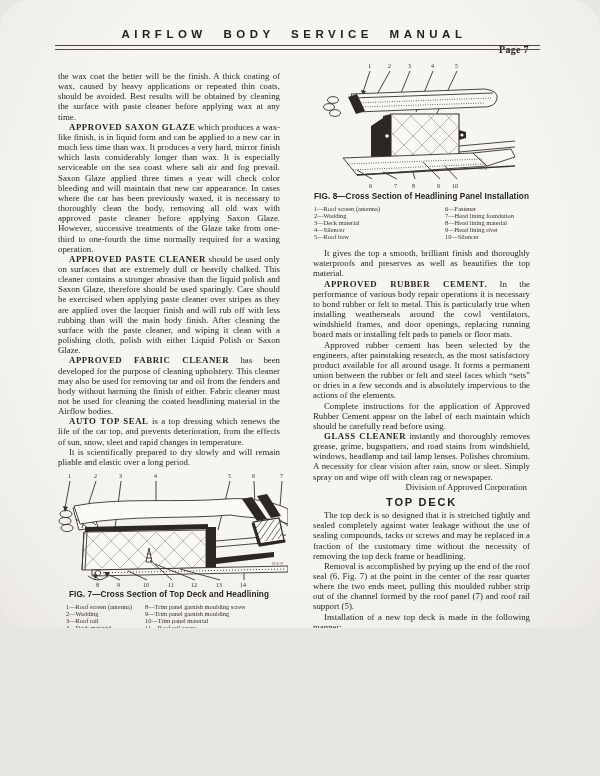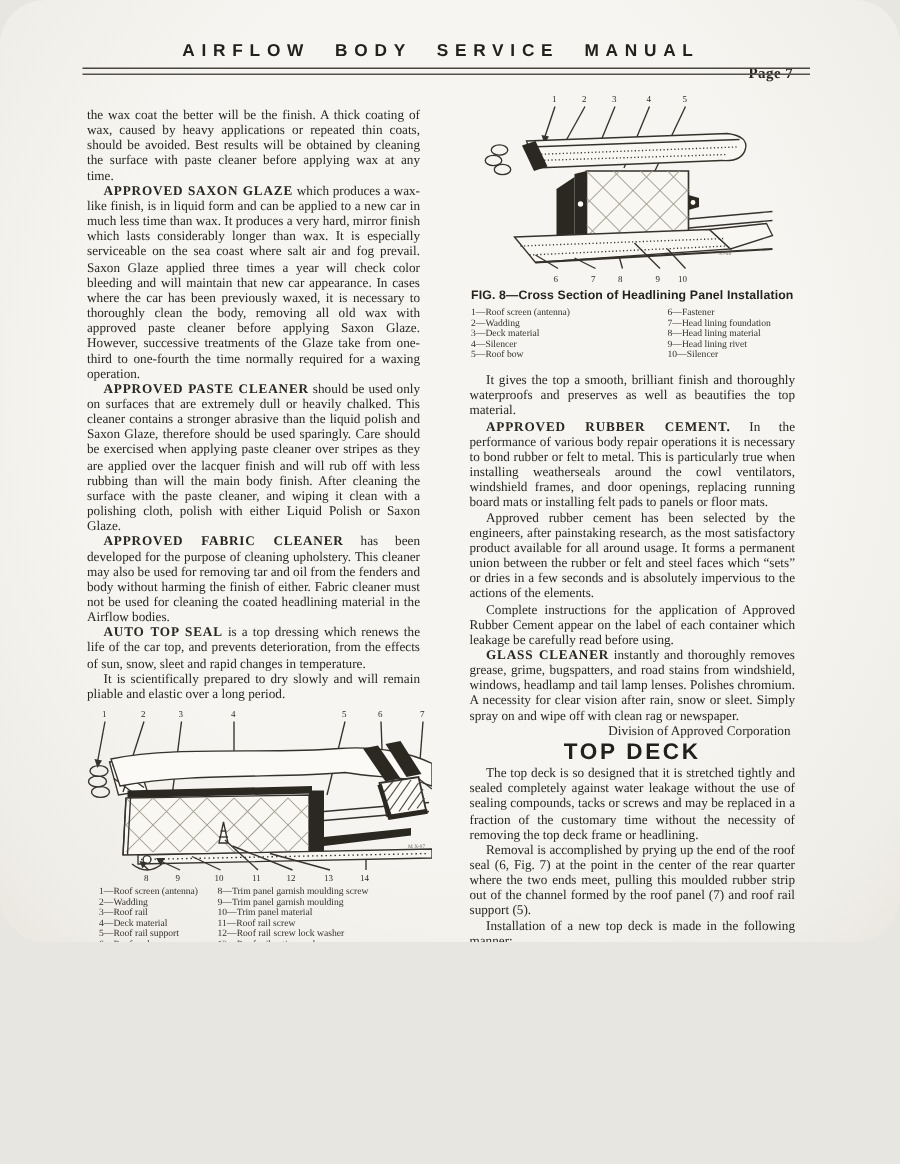--- a/index.html
+++ b/index.html
@@ -41,21 +41,21 @@
   .legend { position:relative; font-size:6.4px; line-height:7px; text-align:left;
     margin-top:3px; color:#34302a; text-indent:0; min-height:36px; }
   .legend .legend-right { position:absolute; top:0; }
   .legend7 .legend-left  { margin-left:8px; }
   .legend7 .legend-right { left:87px; }
   .legend8 .legend-left  { margin-left:1px; }
   .legend8 .legend-right { left:132px; }
   .division { margin:0; text-align:right; padding-right:3px; text-indent:0; }
   .section-heading {
     text-align:center; font-family:"Liberation Sans", sans-serif; font-weight:bold;
-    font-size:15px; letter-spacing:1.8px; margin:5px 0 3px 0; color:#23211c; text-indent:0;
+    font-size:11px; letter-spacing:1.8px; margin:5px 0 3px 0; color:#23211c; text-indent:0;
   }
   .rc-paras { margin-top:7px; }
   svg text.callout { font-family:"Liberation Serif", serif; font-size:6px; fill:#2e2b25; }
   svg text.plate   { font-family:"Liberation Serif", serif; font-size:3.6px; fill:#6f6a60; }
 </style>
 </head>
 <body>
 
 <div class="page">
 
@@ -173,20 +173,21 @@
           <text class="callout" x="38" y="117">8</text>
           <text class="callout" x="59" y="117">9</text>
           <text class="callout" x="85" y="117">10</text>
           <text class="callout" x="110" y="117">11</text>
           <text class="callout" x="133" y="117">12</text>
           <text class="callout" x="158" y="117">13</text>
           <text class="callout" x="182" y="117">14</text>
           <text class="plate" x="214" y="95">M X-97</text>
         </g>
       </svg>
+      <div class="fig-caption">FIG. 7—Cross Section of Top Deck and Headlining</div>
       <div class="legend legend7">
         <div class="legend-left">
             <div class="legend-item">1—Roof screen (antenna)</div>
             <div class="legend-item">2—Wadding</div>
             <div class="legend-item">3—Roof rail</div>
             <div class="legend-item">4—Deck material</div>
             <div class="legend-item">5—Roof rail support</div>
             <div class="legend-item">6—Roof seal</div>
             <div class="legend-item">7—Roof panel</div>
           </div>
@@ -294,21 +295,21 @@
             <div class="legend-item">9—Head lining rivet</div>
             <div class="legend-item">10—Silencer</div>
           </div>
       </div>
     </div>
 
     <div class="rc-paras">
         <p class="para indent"><span>It gives the top a smooth, brilliant finish and thoroughly waterproofs and preserves as well as beautifies the top material.</span></p>
         <p class="para indent"><span class="lead">APPROVED RUBBER CEMENT.</span><span> In the performance of various body repair operations it is necessary to bond rubber or felt to metal. This is particularly true when installing weatherseals around the cowl ventilators, windshield frames, and door openings, replacing running board mats or installing felt pads to panels or floor mats.</span></p>
         <p class="para indent"><span>Approved rubber cement has been selected by the engineers, after painstaking research, as the most satisfactory product available for all around usage. It forms a permanent union between the rubber or felt and steel faces which “sets” or dries in a few seconds and is absolutely impervious to the actions of the elements.</span></p>
-        <p class="para indent"><span>Complete instructions for the application of Approved Rubber Cement appear on the label of each container which leakage be carefully read before using.</span></p>
+        <p class="para indent"><span>Complete instructions for the application of Approved Rubber Cement appear on the label of each maintain which should be carefully read before using.</span></p>
         <p class="para indent"><span class="lead">GLASS CLEANER</span><span> instantly and thoroughly removes grease, grime, bugspatters, and road stains from windshield, windows, headlamp and tail lamp lenses. Polishes chromium. A necessity for clear vision after rain, snow or sleet. Simply spray on and wipe off with clean rag or newspaper.</span></p>
       </div>
     <p class="para division">Division of Approved Corporation</p>
     <div class="section-heading">TOP DECK</div>
     <div>
         <p class="para indent"><span>The top deck is so designed that it is stretched tightly and sealed completely against water leakage without the use of sealing compounds, tacks or screws and may be replaced in a fraction of the customary time without the necessity of removing the top deck frame or headlining.</span></p>
         <p class="para indent"><span>Removal is accomplished by prying up the end of the roof seal (6, Fig. 7) at the point in the center of the rear quarter where the two ends meet, pulling this moulded rubber strip out of the channel formed by the roof panel (7) and roof rail support (5).</span></p>
         <p class="para indent"><span>Installation of a new top deck is made in the following manner:</span></p>
       </div>
   </div>

